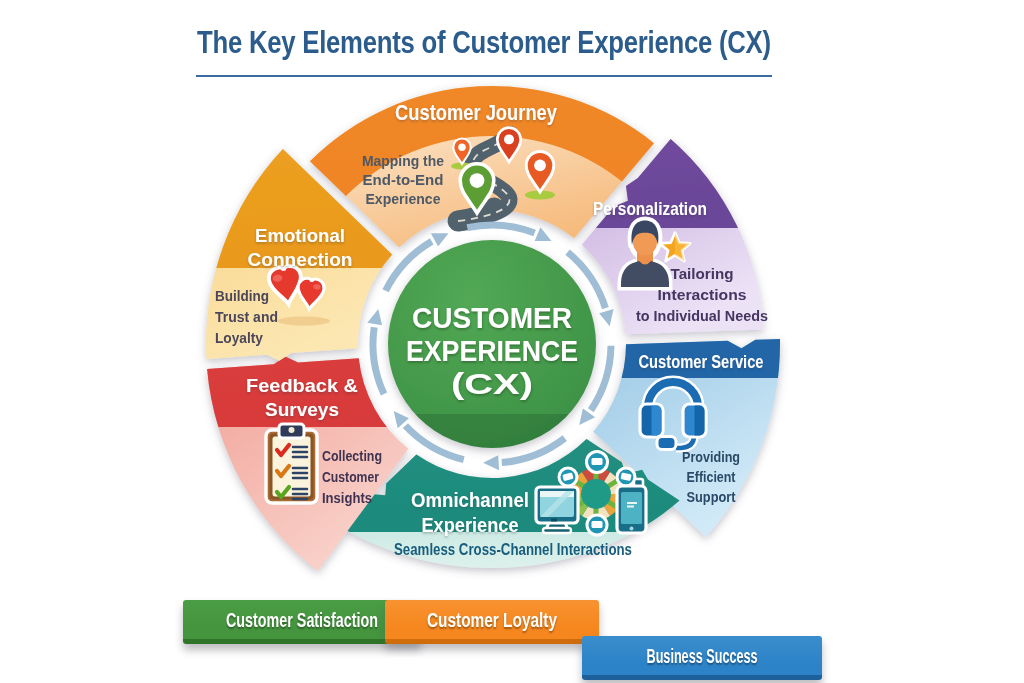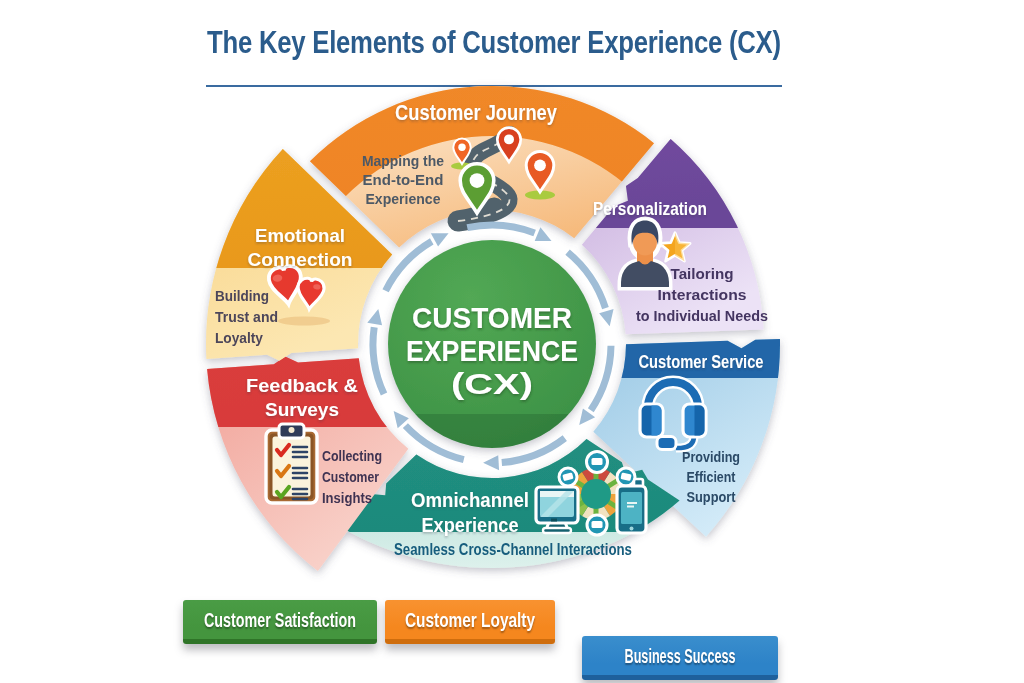--- a/index.html
+++ b/index.html
@@ -4,33 +4,34 @@
 <style>
   html,body{margin:0;padding:0;}
   body{
     width:1024px;height:683px;overflow:hidden;position:relative;
     background:#ffffff;
     font-family:"Liberation Sans", sans-serif;
   }
   #title-wrap{
     position:absolute;top:27px;left:196px;
     width:576px;height:31px;
-    padding-bottom:27px;border-bottom:2px solid #3a6ba0;margin-left:10px;
+    padding-bottom:17px;border-bottom:2px solid #3a6ba0;
   }
   #title-wrap .t{
     position:absolute;left:50%;top:0;white-space:nowrap;
     font-size:31px;font-weight:bold;color:#2b5c8c;line-height:31px;
     transform-origin:0 0;
     letter-spacing:-0.3px;
   }
   #wheel-svg{position:absolute;left:0;top:0;}
   .footer-btn{
     position:absolute;height:39px;border-radius:3px;
     box-shadow:0 6px 9px rgba(90,90,100,0.4);
     text-align:center;
+    padding-left:44px;
   }
   .footer-btn .bl{
     position:absolute;left:50%;top:0;white-space:nowrap;line-height:39px;
     font-size:21px;font-weight:bold;color:#ffffff;
     text-shadow:0 2px 2px rgba(0,0,0,0.35);
     transform-origin:0 50%;
   }
   #btn-0{left:183px;top:600px;width:194px;}
   #btn-1{left:385px;top:600px;width:170px;}
   #btn-2{left:582px;top:600px;width:196px;}

